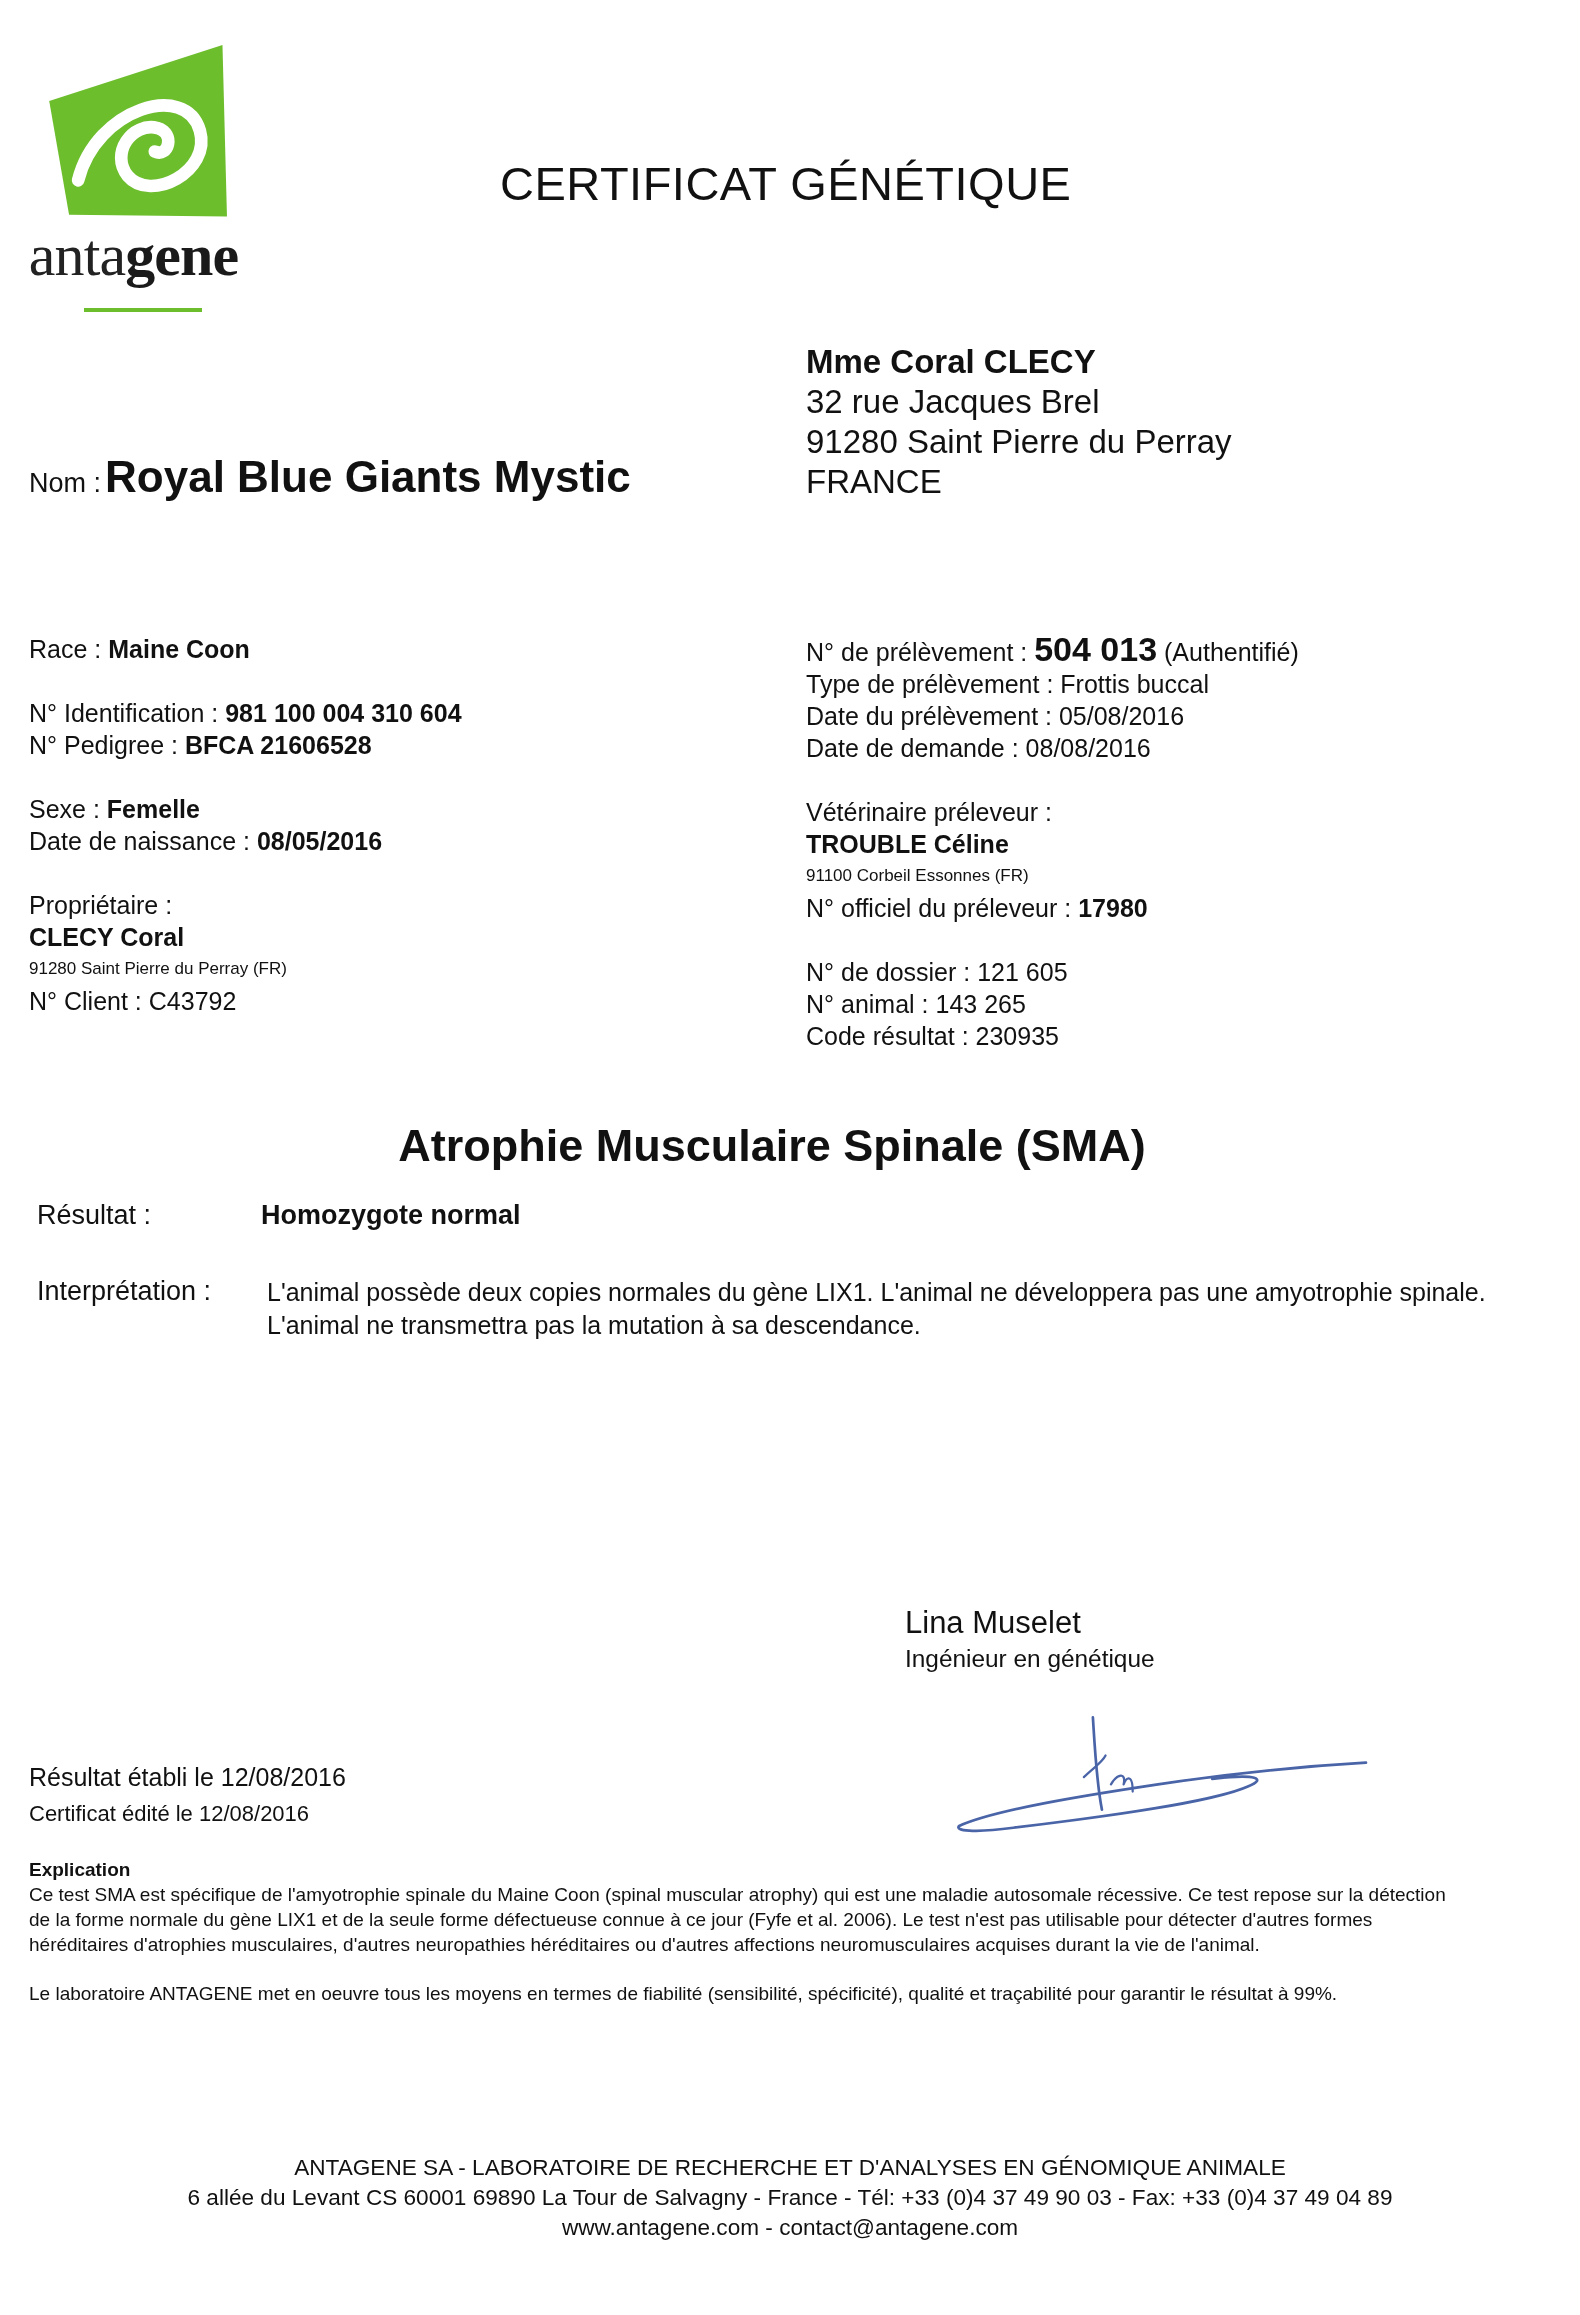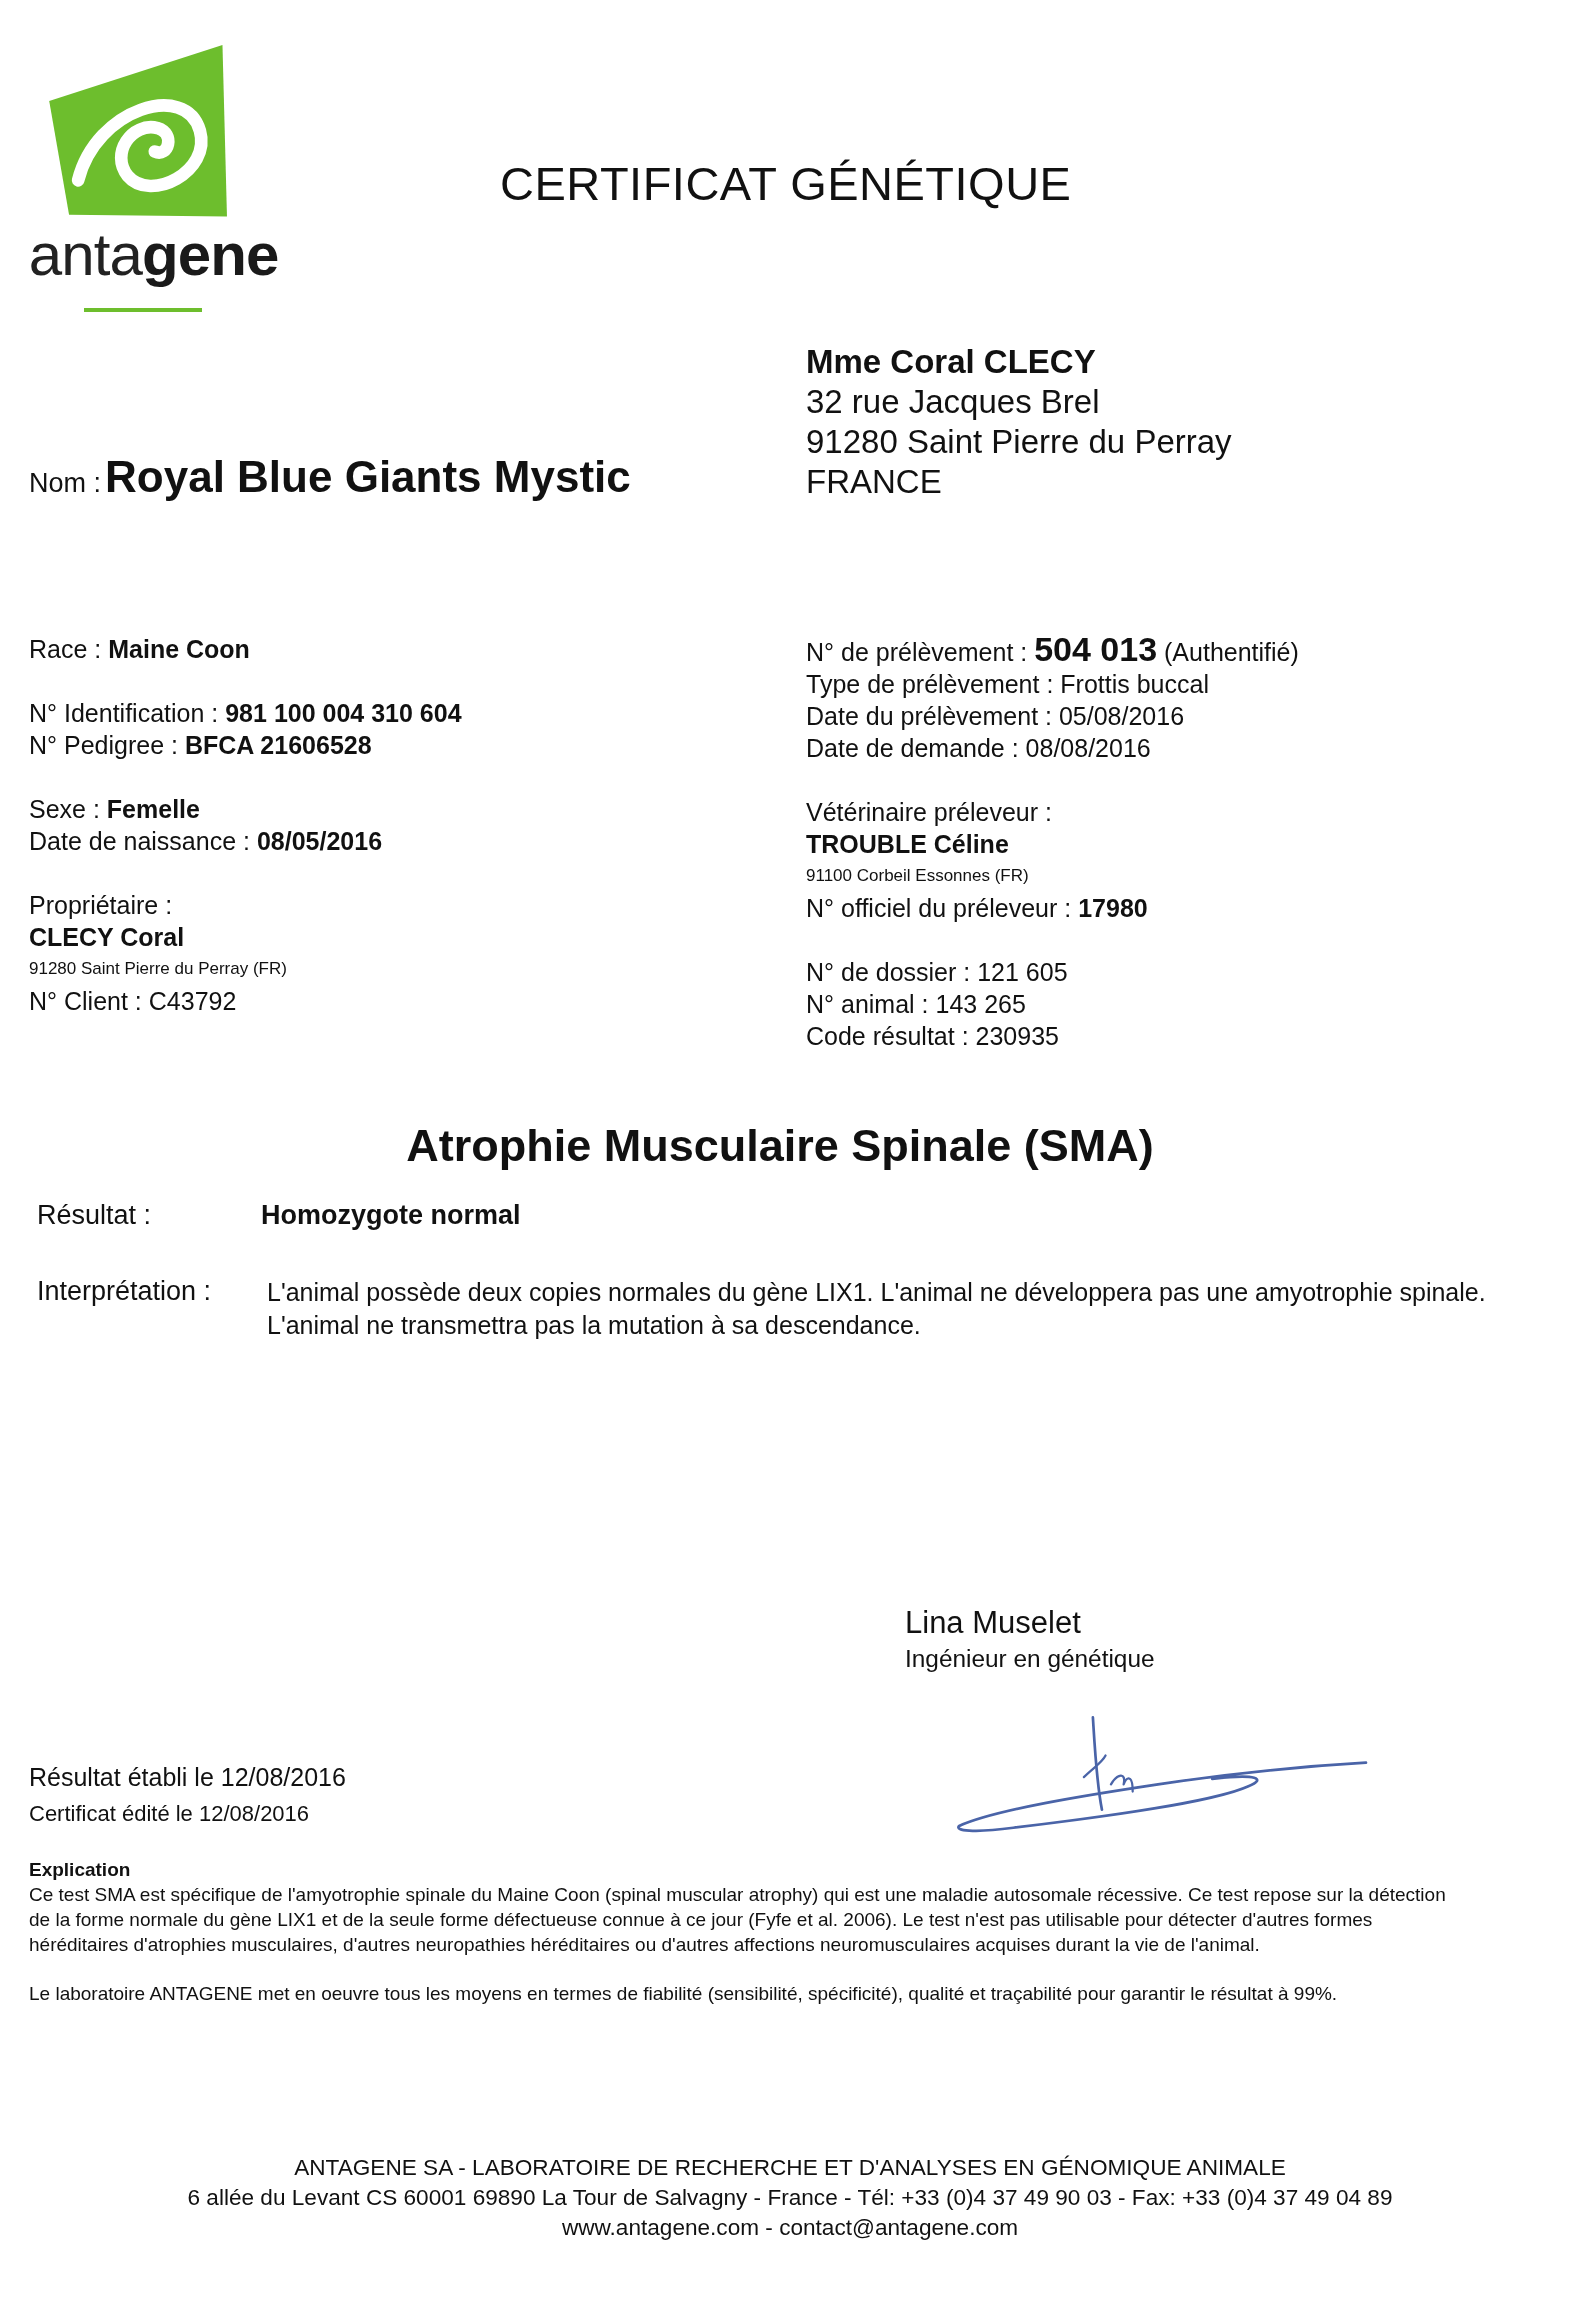--- a/index.html
+++ b/index.html
@@ -6,41 +6,41 @@
   body {
     width: 1580px; height: 2316px; position: relative; overflow: hidden;
     font-family: "Liberation Sans", sans-serif; color: #111111;
   }
   .abs { position: absolute; white-space: nowrap; }
   .b { font-weight: bold; }
 
   
   #logo { left: 27px; top: 40px; width: 235px; height: 280px; }
   #logo-mark { position: absolute; left: 14.5px; top: 4.5px; width: 194px; height: 176px; }
-  #logo-word { position: absolute; left: 1.8px; top: 185px; font-size: 60px; letter-spacing: -0.9px; line-height: 1; color: #1a1a1a; }
+  #logo-word { position: absolute; left: 1.8px; top: 185px; font-size: 60px; letter-spacing: -0.9px; line-height: 1; color: #1a1a1a; font-family: Liberation Serif, serif; }
   #logo-word .thin { font-weight: normal; color: #222; }
   #logo-word .bold { font-weight: bold; }
   #logo-rule { position: absolute; left: 57px; top: 268px; width: 118px; height: 3.6px; background: #6dbe2d; }
 
   #doc-title { left: 500px; top: 156px; font-size: 47px; letter-spacing: 0.5px; }
 
   #nom { left: 29px; top: 452px; }
   #nom .lbl { font-size: 27px; }
   #nom .val { font-size: 44px; font-weight: bold; }
 
   #addr { left: 806px; top: 342px; font-size: 33px; line-height: 40px; }
 
   .col { font-size: 25px; line-height: 32px; }
   #left-col { left: 29px; top: 633px; }
   #right-col { left: 806px; top: 633px; }
   .small { font-size: 17px; }
   .gap { height: 32px; }
   .big-num { font-size: 34px; font-weight: bold; }
 
-  #test-title { left: 8px; width: 1544px; text-align: center; top: 1120px; font-size: 45px; font-weight: bold; }
+  #test-title { left: 0; width: 1544px; text-align: center; top: 1120px; font-size: 45px; font-weight: bold; }
 
   .res-row { left: 37px; font-size: 27px; }
   #result-label { top: 1200px; }
   #result-value { left: 261px; top: 1200px; font-size: 27px; font-weight: bold; }
   #interp-label { top: 1276px; }
   #interp-text { left: 267px; top: 1276px; font-size: 25px; line-height: 33px; }
 
   #signer { left: 905px; width: 488px; text-align: left; top: 1603px; }
   #signer-name { font-size: 31px; line-height: 40px; }
   #signer-role { font-size: 24.4px; line-height: 31px; }

